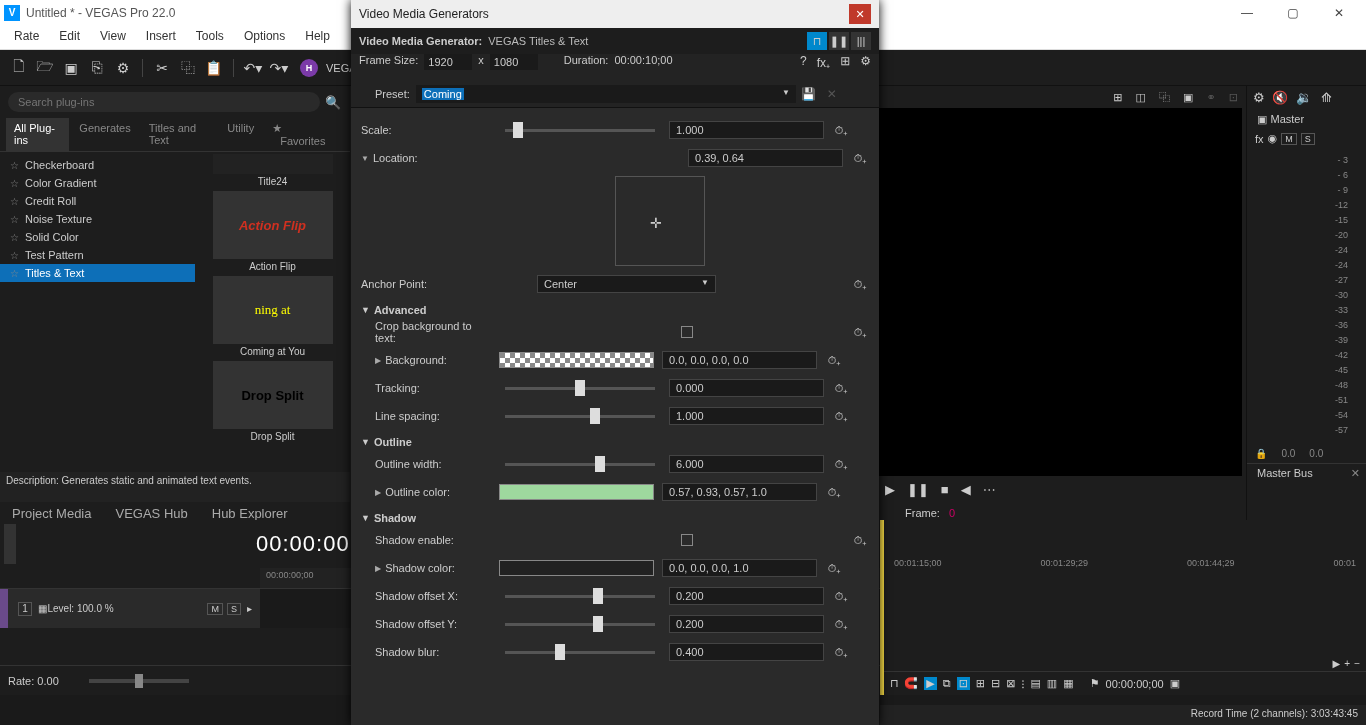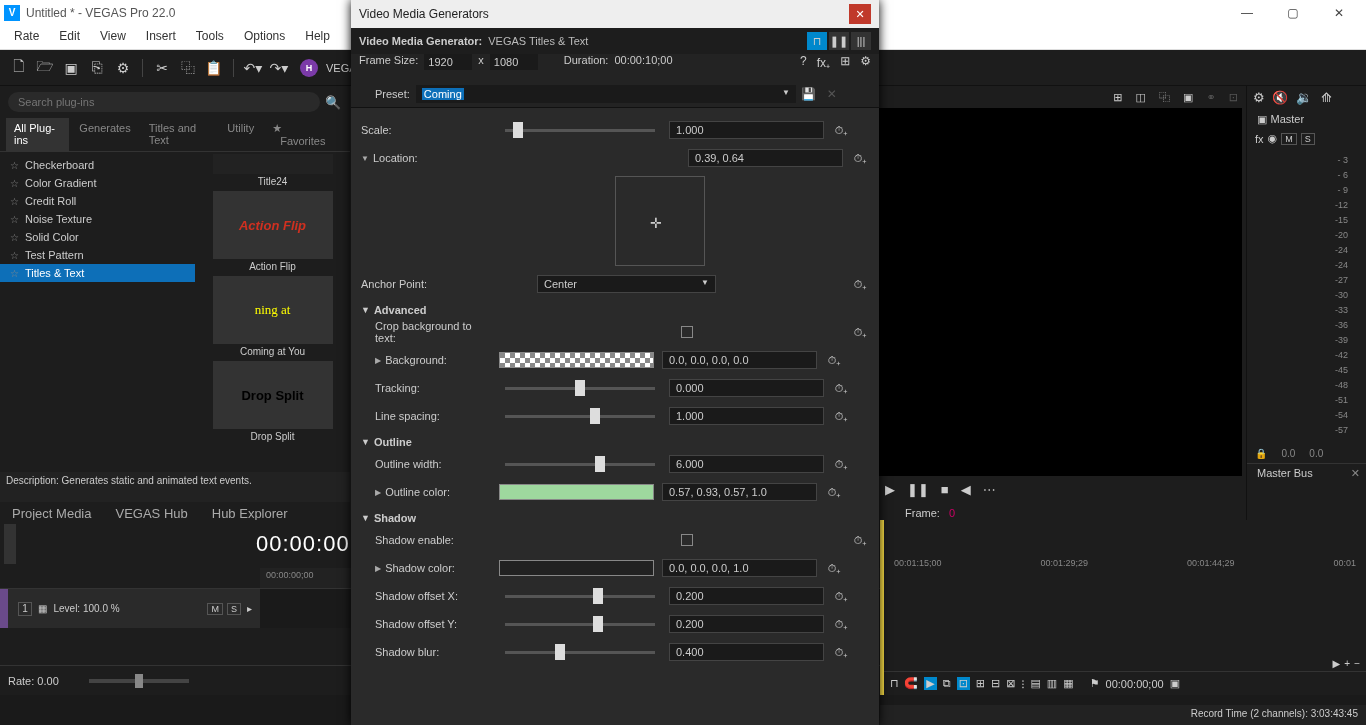--- a/index.html
+++ b/index.html
@@ -309,21 +309,21 @@
     <div class="tc">00:00:00;00</div>
   </div>
   <div class="tl-ruler">
       <span>00:00:00;00</span>
     </div>
   <div class="track">
     <div class="track-head">
       <div class="th-color"></div>
       <span class="th-num">1</span>
       <span>▦</span>
-      <span style="margin-left:6px">Level: 100.0 %</span>
+      <span style="">Level: 100.0 %</span>
       <span style="margin-left:auto" class="ms-box">M</span>
       <span class="ms-box">S</span>
       <span style="margin-left:6px">▸</span>
     </div>
     <div class="track-body"></div>
   </div>
   <div class="tl-bottom">
     <span class="rate">Rate: 0.00</span>
     <div class="rate-slider">
         <div class="h"></div>

